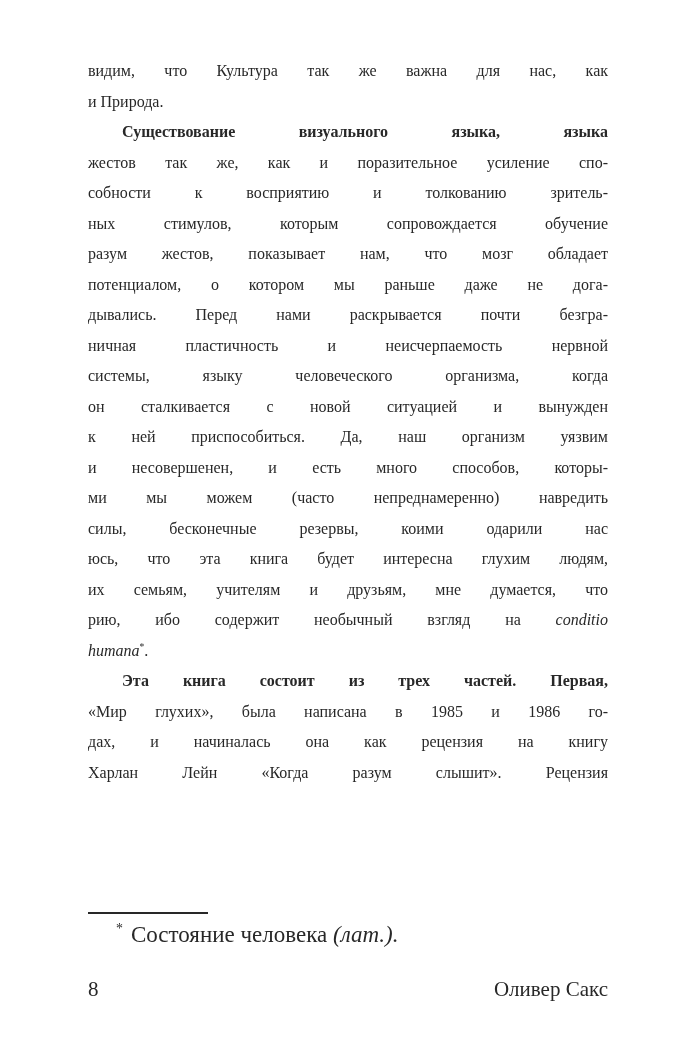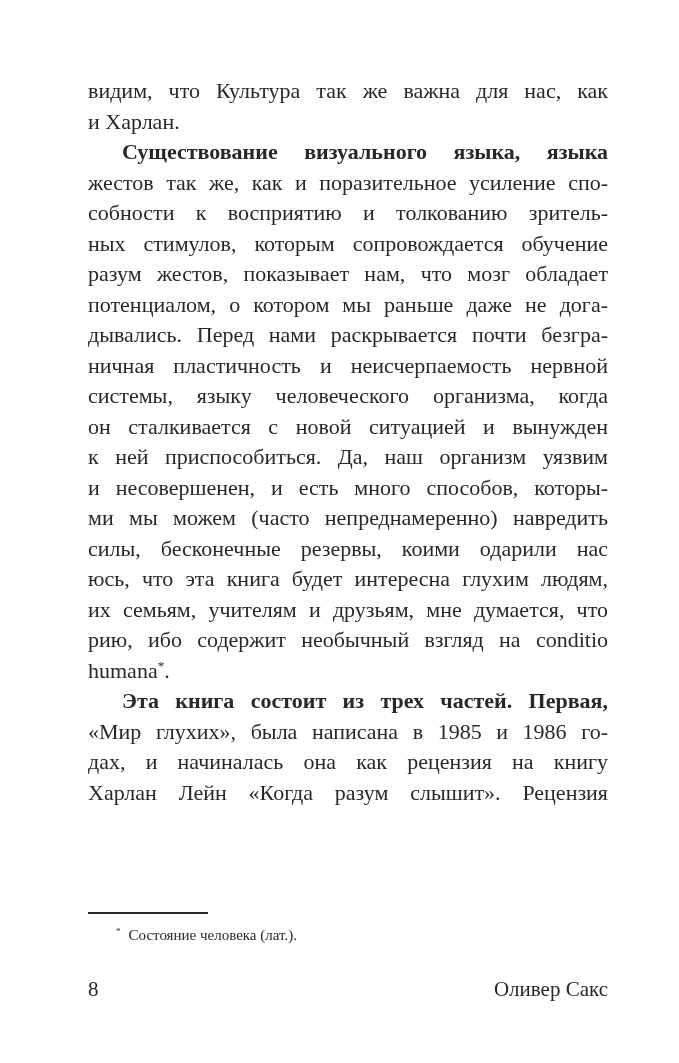--- a/index.html
+++ b/index.html
@@ -16,51 +16,51 @@
     overflow: hidden;
   }
   .page {
     position: absolute;
     inset: 0;
     background: #ffffff;
   }
   .body-text {
     position: absolute;
     left: 88px;
-    top: 76px;
+    top: 56px;
     width: 520px;
-    font-size: 22px;
+    font-size: 16px;
     line-height: 30.5px;
   }
   .line { white-space: normal; }
   .line.j {
     text-align: justify;
     text-align-last: justify;
   }
   .line.ind { text-indent: 34px; font-weight: bold; }
-  .it { }
+  .it { font-style: italic; }
   .sup {
     vertical-align: super;
     font-size: 0.6em;
     line-height: 0;
   }
   .fn-rule {
     position: absolute;
     left: 88px;
     top: 912px;
     width: 120px;
     height: 2px;
     background: #282828;
   }
   .footnote {
     position: absolute;
     left: 88px;
     top: 923px;
     width: 520px;
-    font-size: 15px;
+    font-size: 23px;
     line-height: 24px;
   }
   .footnote .mk {
     margin-left: 28px;
     margin-right: 8px;
   }
   .page-footer {
     position: absolute;
     left: 88px;
     top: 977px;
@@ -73,21 +73,21 @@
   }
   .page-footer .author { }
 </style>
 </head>
 <body style="background: rgb(255, 255, 255); color: rgb(40, 40, 40);">
 
 <div class="page">
 
   <div class="body-text">
       <div class="line j"><span class="">видим, что Культура так же важна для нас, как</span></div>
-      <div class="line"><span class="">и Харлан.</span></div>
+      <div class="line"><span class="">и Природа.</span></div>
       <div class="line j ind"><span class="">Существование визуального языка, языка</span></div>
       <div class="line j"><span class="">жестов так же, как и поразительное усиление спо-</span></div>
       <div class="line j"><span class="">собности к восприятию и толкованию зритель-</span></div>
       <div class="line j"><span class="">ных стимулов, которым сопровождается обучение</span></div>
       <div class="line j"><span class="">разум жестов, показывает нам, что мозг обладает</span></div>
       <div class="line j"><span class="">потенциалом, о котором мы раньше даже не дога-</span></div>
       <div class="line j"><span class="">дывались. Перед нами раскрывается почти безгра-</span></div>
       <div class="line j"><span class="">ничная пластичность и неисчерпаемость нервной</span></div>
       <div class="line j"><span class="">системы, языку человеческого организма, когда</span></div>
       <div class="line j"><span class="">он сталкивается с новой ситуацией и вынужден</span></div>

